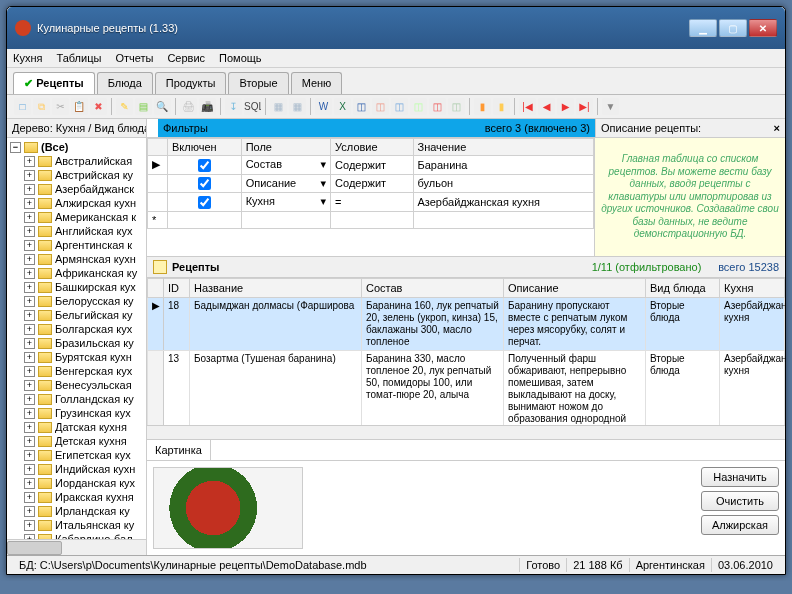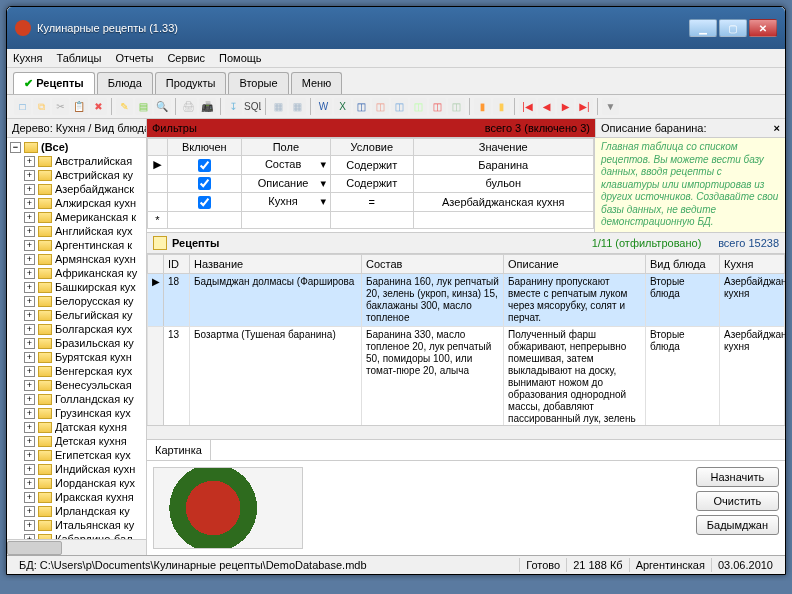--- a/index.html
+++ b/index.html
@@ -26,30 +26,30 @@
   .pane-header { background:#f0f0f0; padding:3px 5px; border-bottom:1px solid #ccc; white-space:nowrap; overflow:hidden; }
   .tree { flex:1; overflow:hidden; padding:2px 3px; }
   .tree-row { white-space:nowrap; padding:1px 0; cursor:default; display:flex; align-items:center; }
   .tree-row .exp { display:inline-block; width:11px; height:11px; border:1px solid #888; text-align:center; line-height:9px; font-size:9px; margin-right:3px; cursor:pointer; }
   .tree-row .fld { display:inline-block; width:14px; height:11px; background:linear-gradient(#ffe68c,#f2c94c); border:1px solid #c9a227; margin-right:3px; }
   .tree-row.root { font-weight:bold; }
   .tree-hscroll { height:16px; background:#f0f0f0; border-top:1px solid #ccc; position:relative; }
   .tree-hscroll .thumb { position:absolute; left:0; top:1px; height:14px; width:55px; background:#d0d0d0; border:1px solid #aaa; border-radius:2px; }
   .mainpane { flex:1; display:flex; flex-direction:column; min-width:0; }
   .right-header { display:flex; border-bottom:1px solid #ccc; }
-  .rh-left { flex:1; display:flex; align-items:center; padding:3px 5px; background:#b91c1c; }
+  .rh-left { flex:1; display:flex; align-items:center; padding:3px 5px; background:#0ea5e9;margin-left:11px; }
   .rh-left .lbl { margin-right:8px; }
   .rh-right { flex:0 0 190px; border-left:1px solid #ccc; padding:3px 5px; background:#f0f0f0; display:flex; justify-content:space-between;}
   .filters-row { display:flex; min-height:80px; }
   .filters-left { flex:1; border-right:1px solid #ccc; overflow:hidden; }
   .fgrid { width:100%; border-collapse:collapse; }
-  .fgrid th,.fgrid td { border:1px solid #d0d0d0; padding:2px 4px; text-align:center; font-weight:normal; background:#fff; }
+  .fgrid th,.fgrid td { border:1px solid #d0d0d0; padding:2px 4px; text-align:left; font-weight:normal; background:#fff; }
   .fgrid th { background:#f3f3f3; }
   .fgrid input[type=checkbox] { vertical-align:middle; }
-  .filters-desc { flex:0 0 190px; background:#ffffe0; padding:3px 6px; color:#4a6; font-style:italic; font-size:10px; line-height:1.25; }
+  .filters-desc { flex:0 0 190px; background:#ffffe0; padding:15px 6px; color:#4a6; font-style:italic; font-size:10px; line-height:1.25;text-align:center; }
   .recipes-bar { border-top:1px solid #ccc; border-bottom:1px solid #ccc; background:#f0f0f0; padding:3px 6px; display:flex; align-items:center; }
   .recipes-bar .rec-icon { width:14px;height:14px; background:#fff3b0;border:1px solid #c9a227; margin-right:5px;}
   .recipes-bar .rtitle { font-weight:bold; flex:1;}
   .recipes-bar .counters { font-size:10px; }
   .recipes-bar .cg { color:#1a8a1a; margin-right:14px;}
   .recipes-bar .cb { color:#1a4a8a;}
   .grid-wrap { flex:1; overflow:hidden; min-height:0; }
   table.grid { width:100%; border-collapse:collapse; table-layout:fixed; }
   table.grid th { background:#f3f3f3; border:1px solid #d0d0d0; padding:3px 4px; text-align:left; font-weight:normal; }
   table.grid td { border:1px solid #e0e0e0; padding:2px 4px; vertical-align:top; font-size:10px; line-height:1.2; }
@@ -132,21 +132,21 @@
     </div>
 
     <div class="mainpane">
       <div class="right-header">
         <div class="rh-left">
           <span class="lbl">Фильтры</span>
           <span style="flex:1"></span>
           <span>всего 3 (включено 3)</span>
         </div>
         <div class="rh-right">
-          <span>Описание баранина:</span>
+          <span>Описание рецепты:</span>
           <span class="closex">×</span>
         </div>
       </div>
 
       <div class="filters-row">
         <div class="filters-left">
           <table class="fgrid" id="fgrid">
               <tbody>
                 <tr>
                   <th style="width:20px"></th>
@@ -244,21 +244,21 @@
       <div style="height:14px;background:#f0f0f0;border-top:1px solid #ccc"></div>
 
       <div class="picture-tab">
         <div class="ptab-lab">Картинка</div>
       </div>
       <div class="picture-row">
         <div class="pic"></div>
         <div class="pic-btns">
           <button>Назначить</button>
           <button>Очистить</button>
-          <button>Бадымджан</button>
+          <button>Алжирская</button>
         </div>
       </div>
     </div>
   </div>
 
   <div class="statusbar">
     <div><span>БД:</span> <span>C:\Users\p\Documents\Кулинарные рецепты\DemoDatabase.mdb</span></div>
     <div>Готово</div>
     <div>21 188 Кб</div>
     <div>Аргентинская</div>

